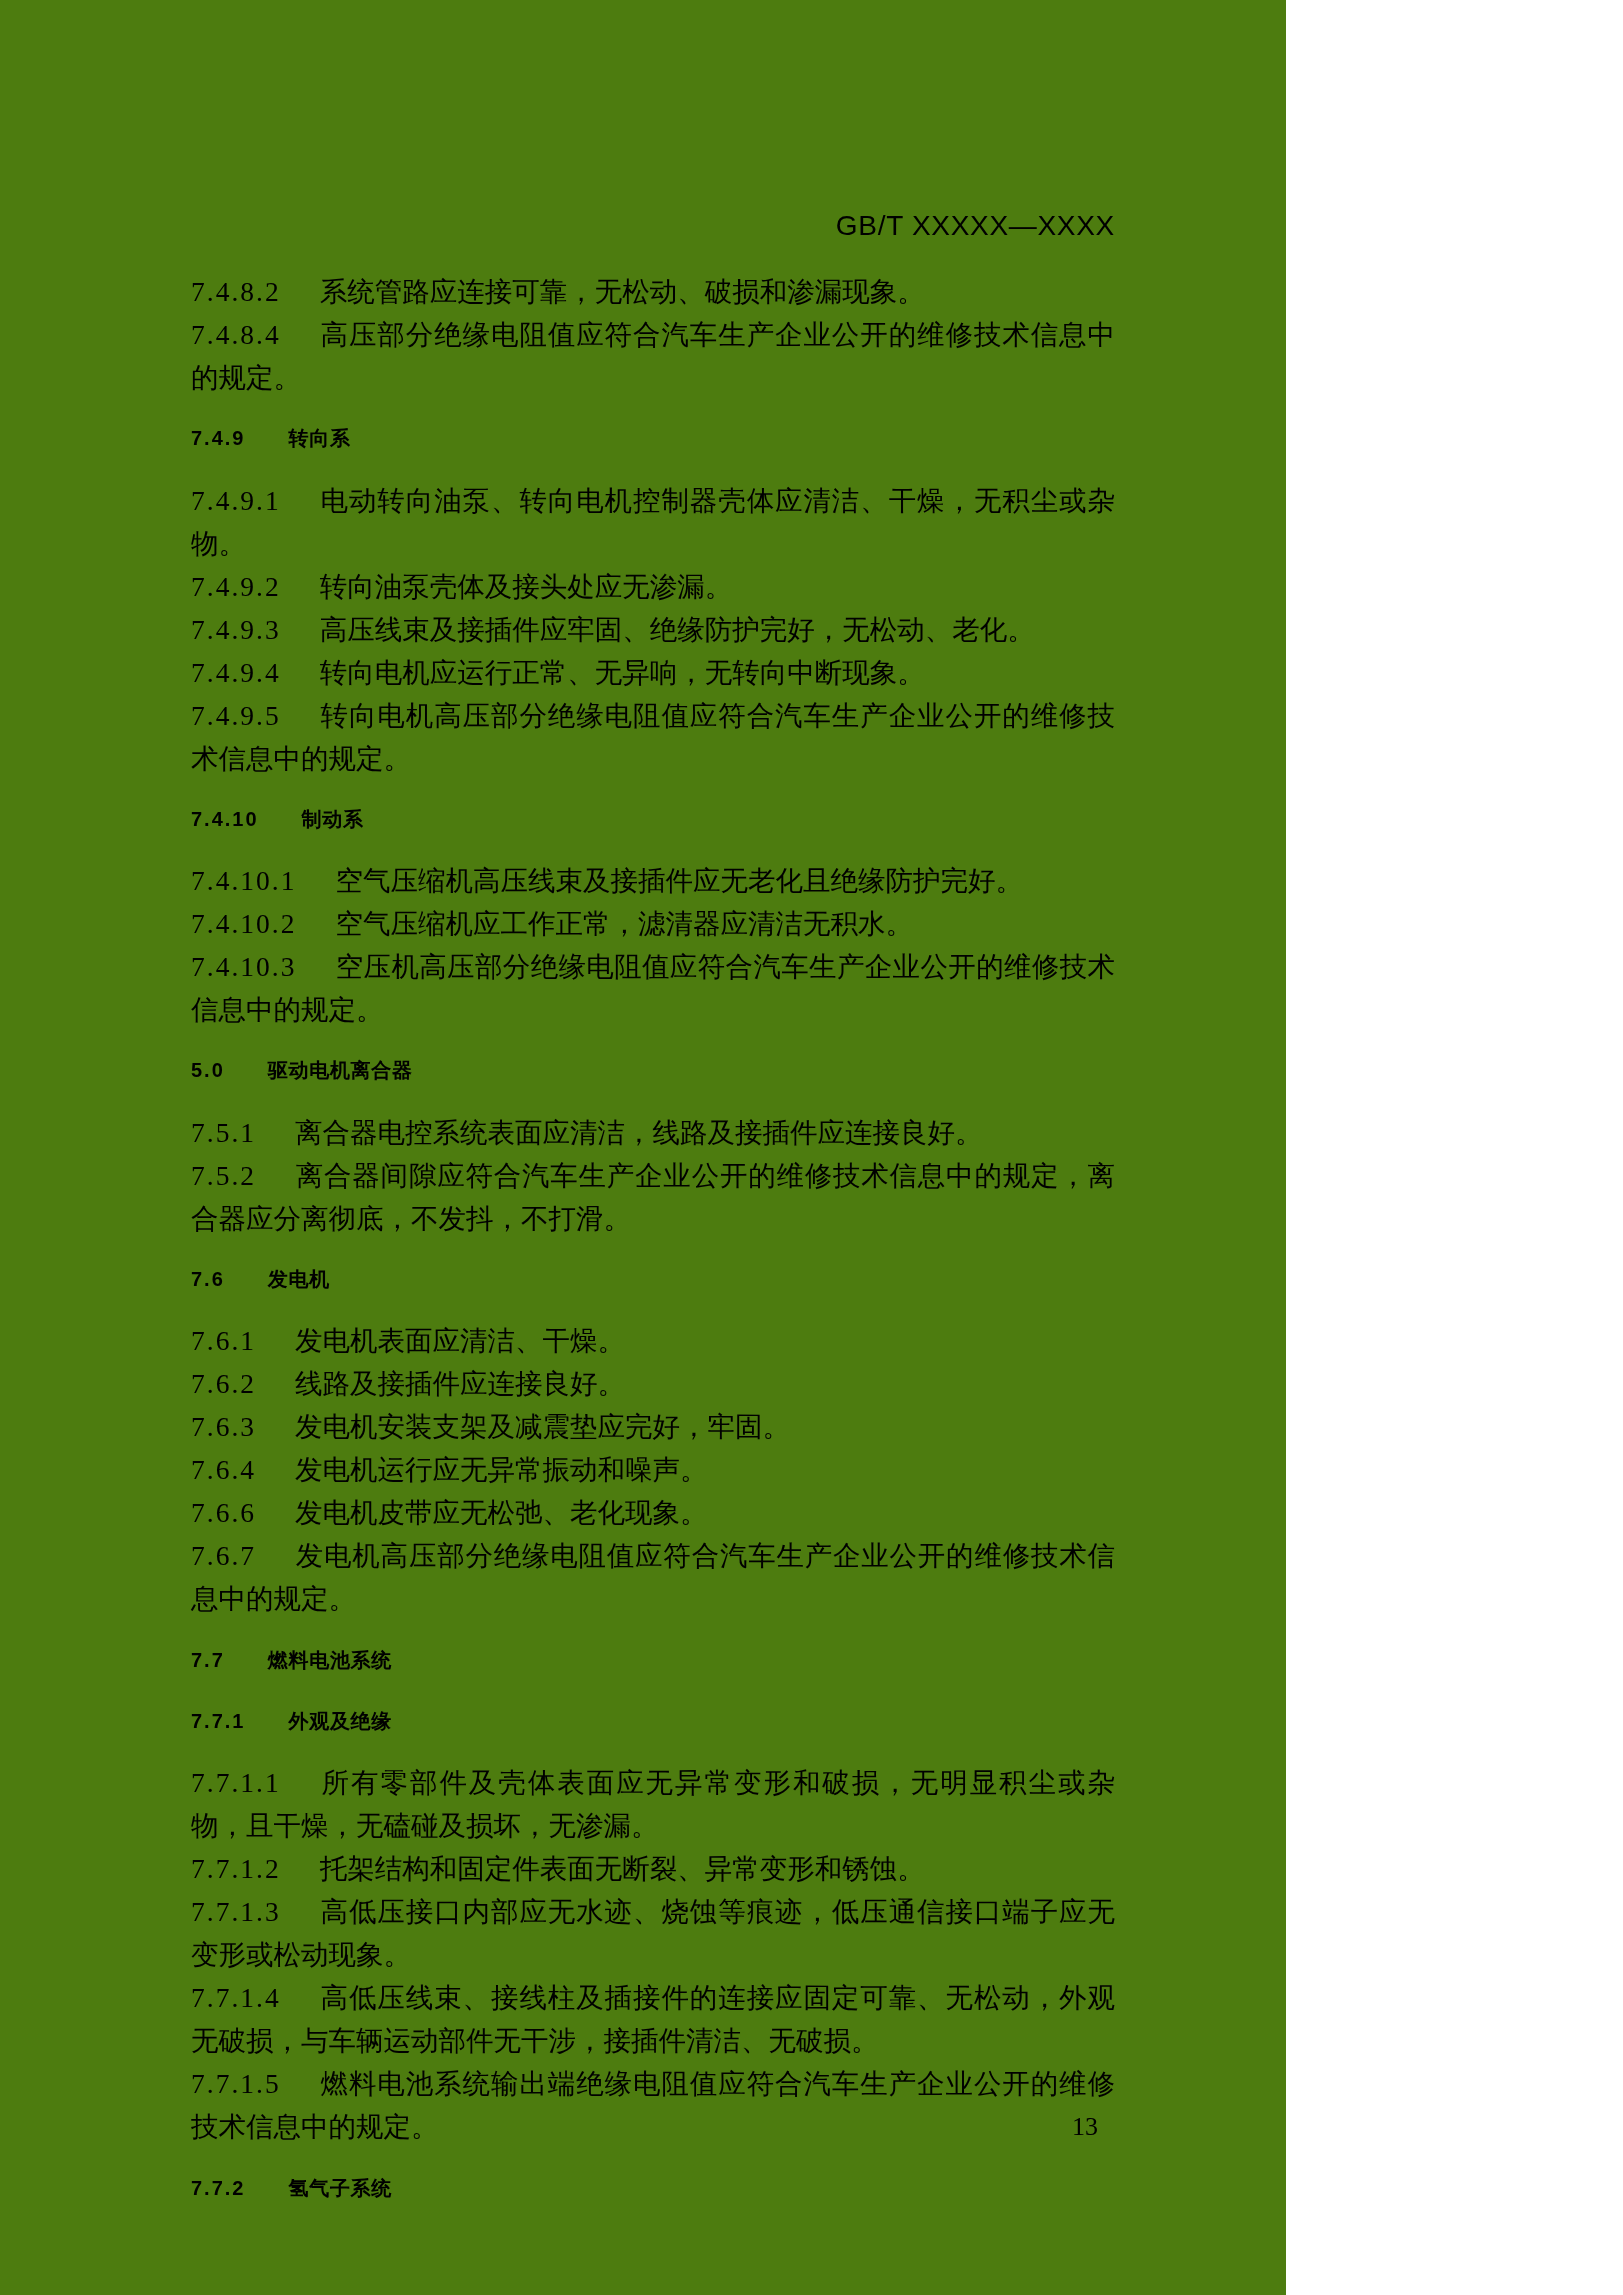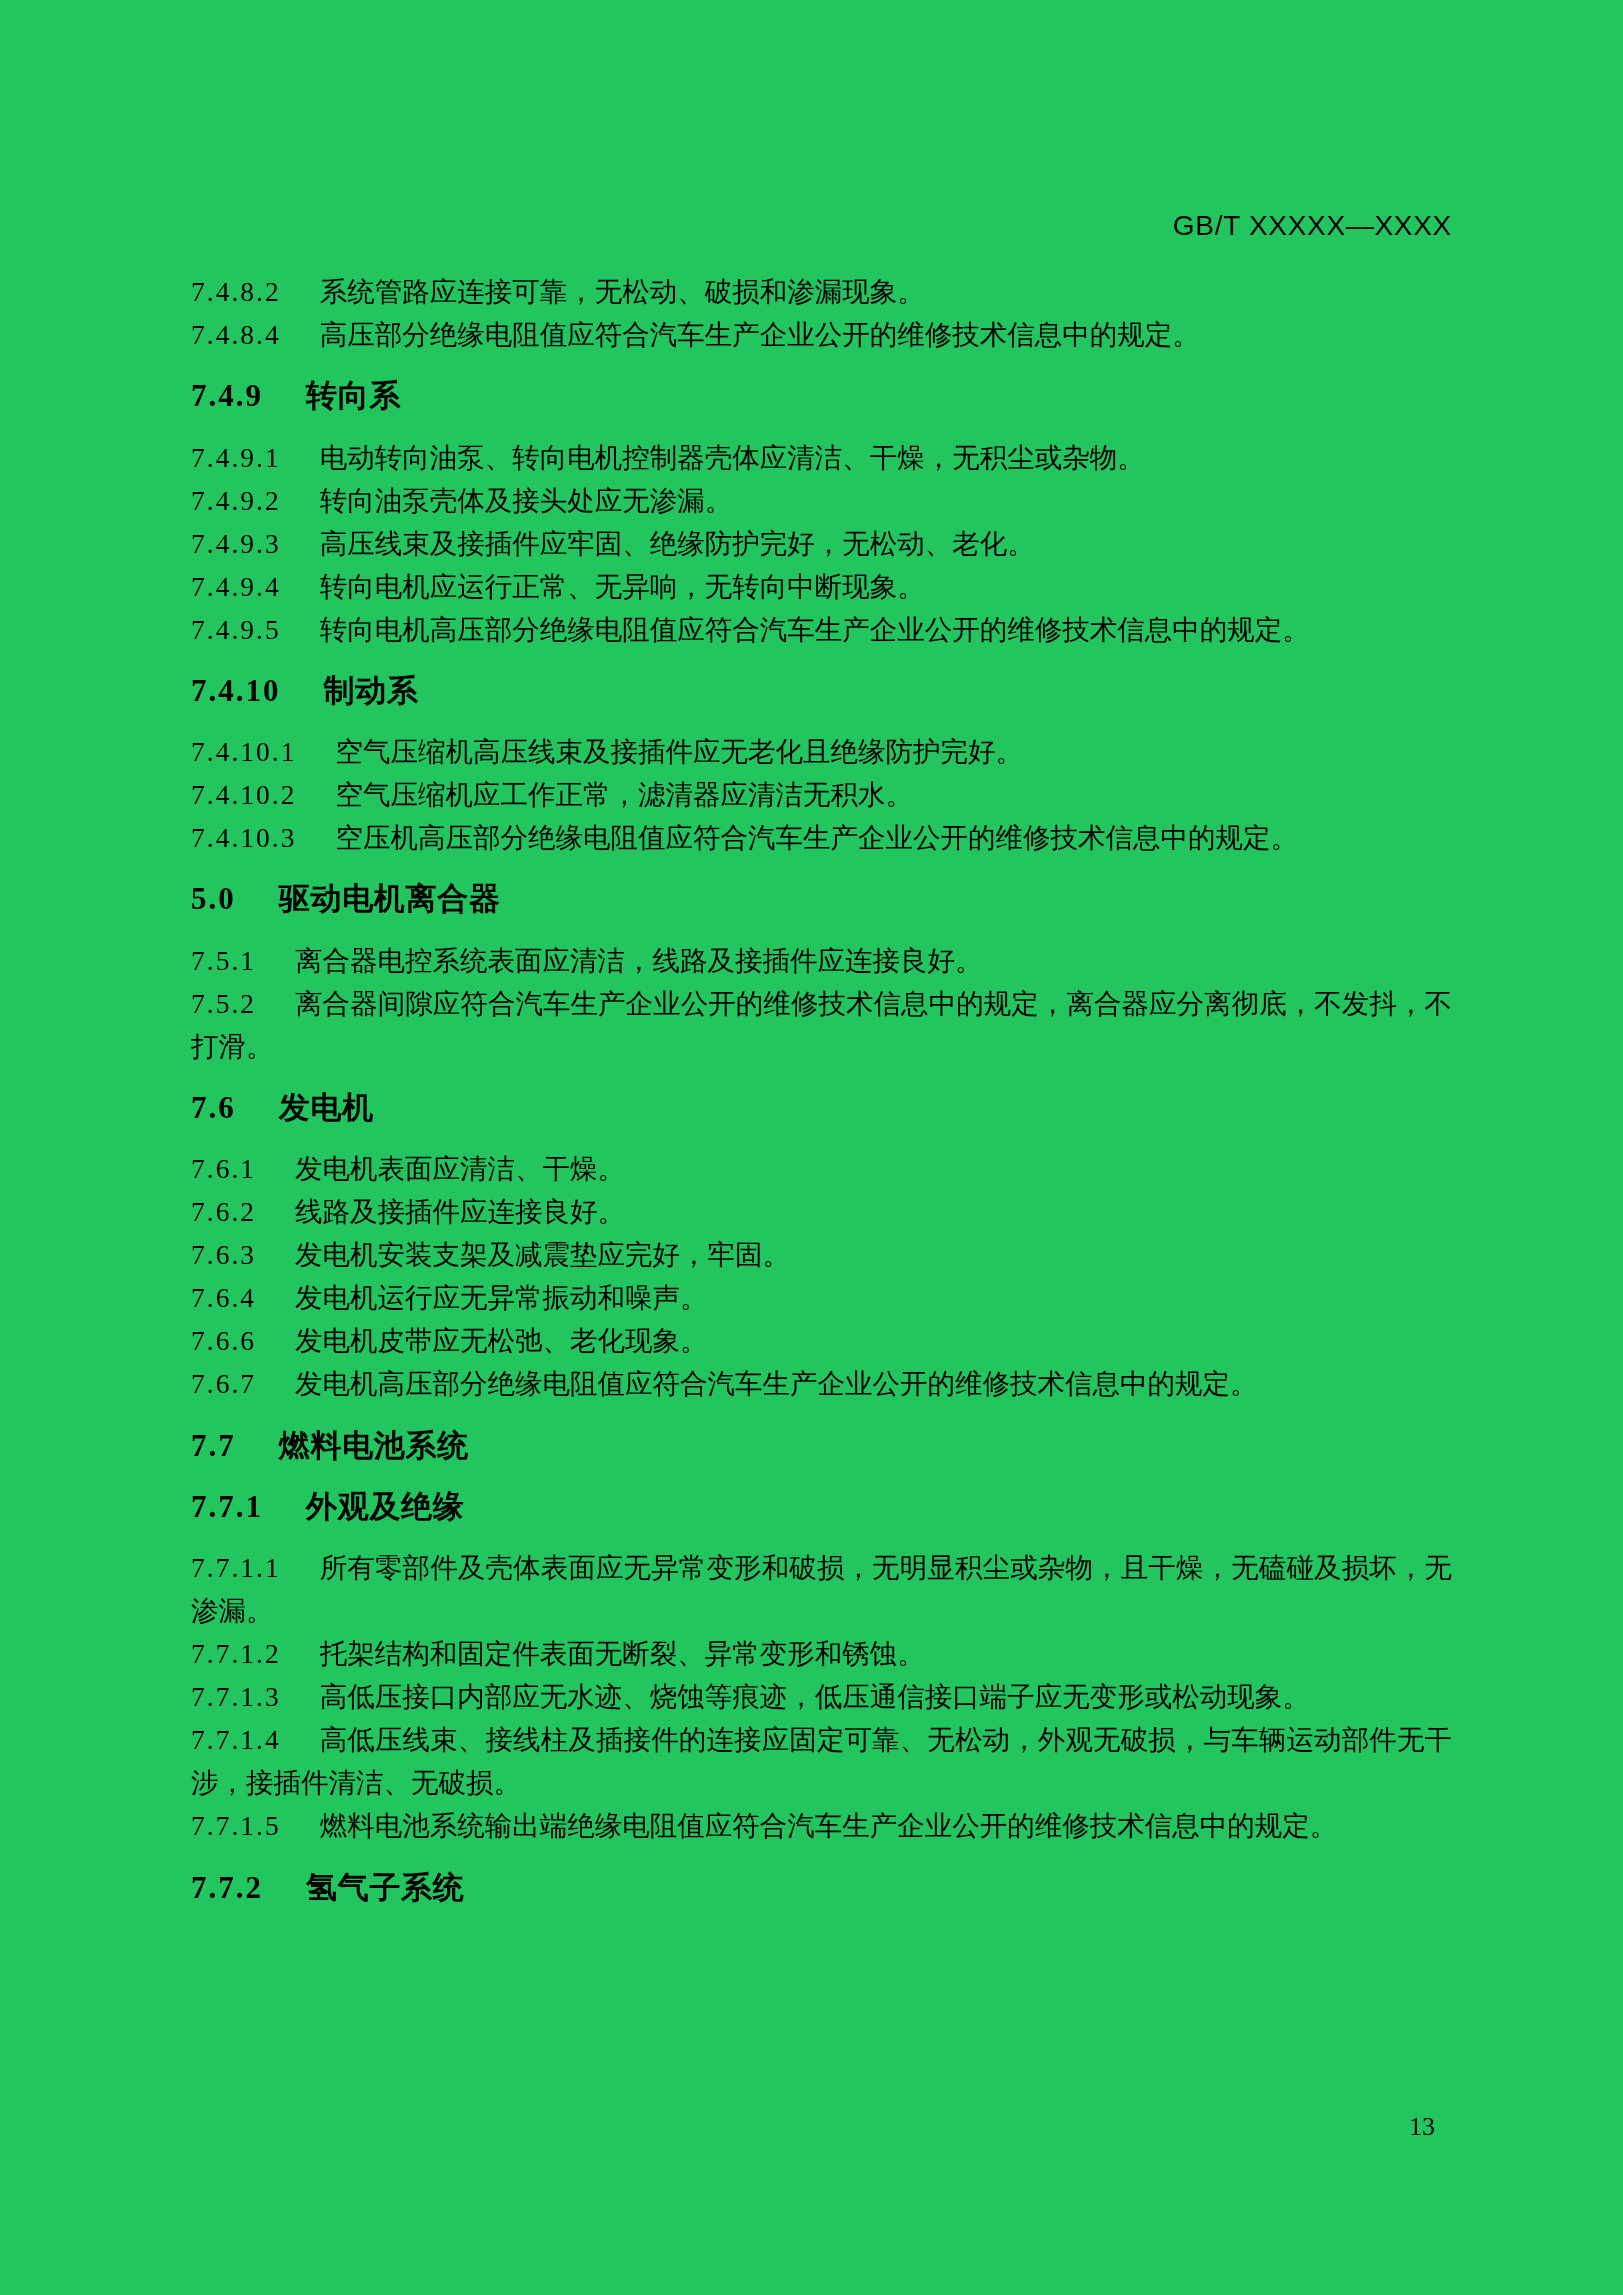--- a/index.html
+++ b/index.html
@@ -2,23 +2,23 @@
 <html style="font-size:10.5px"><head>
 <meta charset="utf-8">
 <style>
   html, body {
     margin: 0;
     padding: 0;
     background: #ffffff;
   }
   .page {
     position: relative;
-    width: 1623px;
+    width: 1286px;
     height: 2295px;
-    background: #22c55e;
+    background: #4d7c0f;
     color: #000000;
     font-family: "Liberation Serif", "DejaVu Serif", serif;
     overflow: hidden;
   }
   .margins {
     padding: 211px 171px 0 191px; 
   }
   .doc-header {
     height: 29px;
     line-height: 29px;
@@ -31,23 +31,23 @@
   }
   .content p.clause {
     margin: 0;
     font-size: 27.5px;
     line-height: 43px;
     text-align: justify;
     text-justify: inter-character;
   }
   .content h3.heading {
     margin: 18.3px 0;
-    font-size: 31px;
+    font-size: 20px;
     line-height: 43px;
-    font-family: Liberation Serif, serif;
+    font-family: Liberation Sans, sans-serif;
     font-weight: 700;
     letter-spacing: 0.7px;
   }
   .num {
     display: inline-block;
     letter-spacing: 2px;
     margin-right: 39px;
     white-space: nowrap;
   }
   h3.heading .num {

